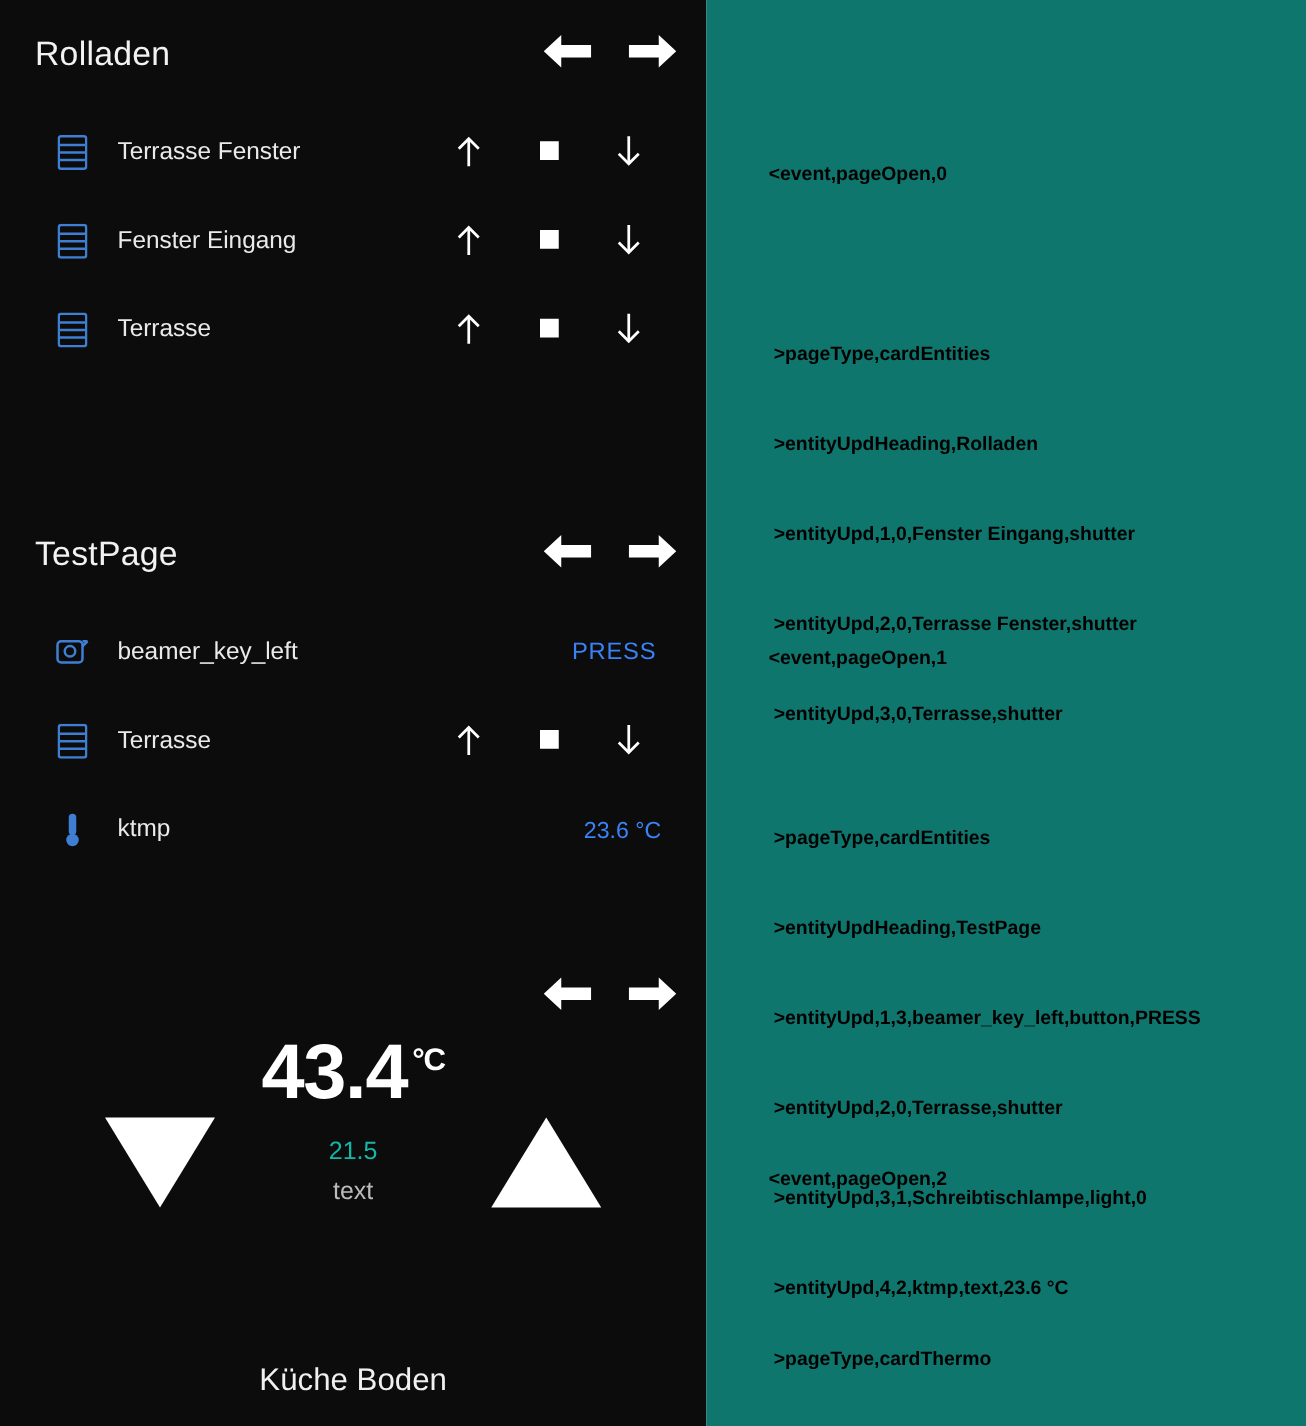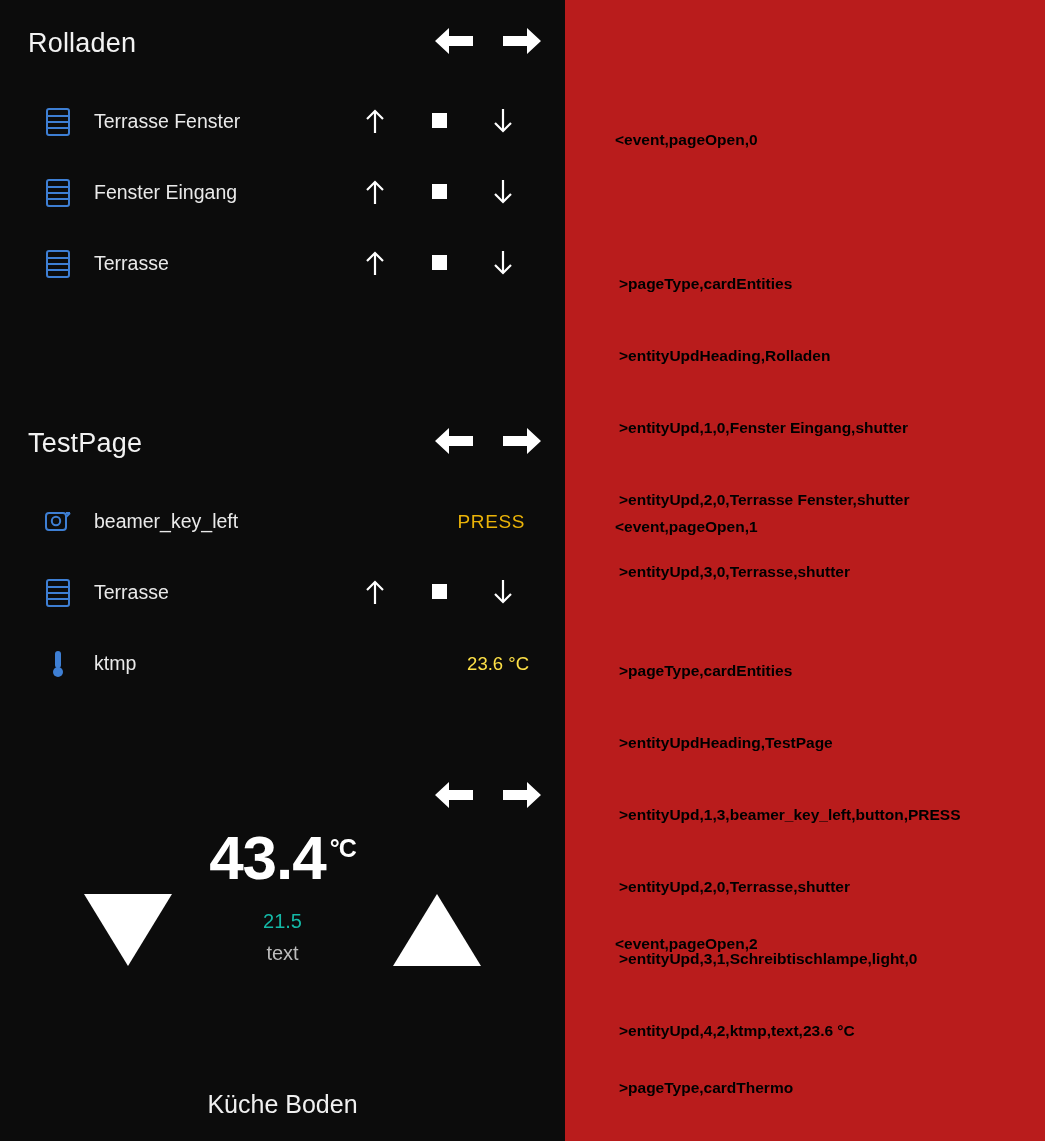--- a/index.html
+++ b/index.html
@@ -112,30 +112,30 @@
     width: 15px;
     height: 15px;
     background: #ffffff;
   }
   .press-label {
     position: absolute;
     right: 40px;
     top: 50%;
     transform: translateY(-50%);
     font-size: 19px;
-    color: #eab308;
+    color: #3b82f6;
     letter-spacing: 0.6px;
   }
   .value-label {
     position: absolute;
     right: 36px;
     top: 50%;
     transform: translateY(-50%);
     font-size: 18.5px;
-    color: #fde047;
+    color: #3b82f6;
   }
   .toggle {
     position: absolute;
     right: 36px;
     top: 50%;
     transform: translateY(-50%);
     width: 62px;
     height: 30px;
     border-radius: 16px;
     background: #6b6b6b;
@@ -229,21 +229,21 @@
     color: #f0f0f0;
   }
 
   
   .logs {
     position: absolute;
     left: 565px;
     top: 0;
     width: 480px;
     height: 1141px;
-    background: #b91c1c;
+    background: #0f766e;
     color: #000000;
   }
   .log-block {
     position: absolute;
     left: 50px;
     font-size: 15.5px;
     font-weight: bold;
     line-height: 24px;
     white-space: pre;
   }

